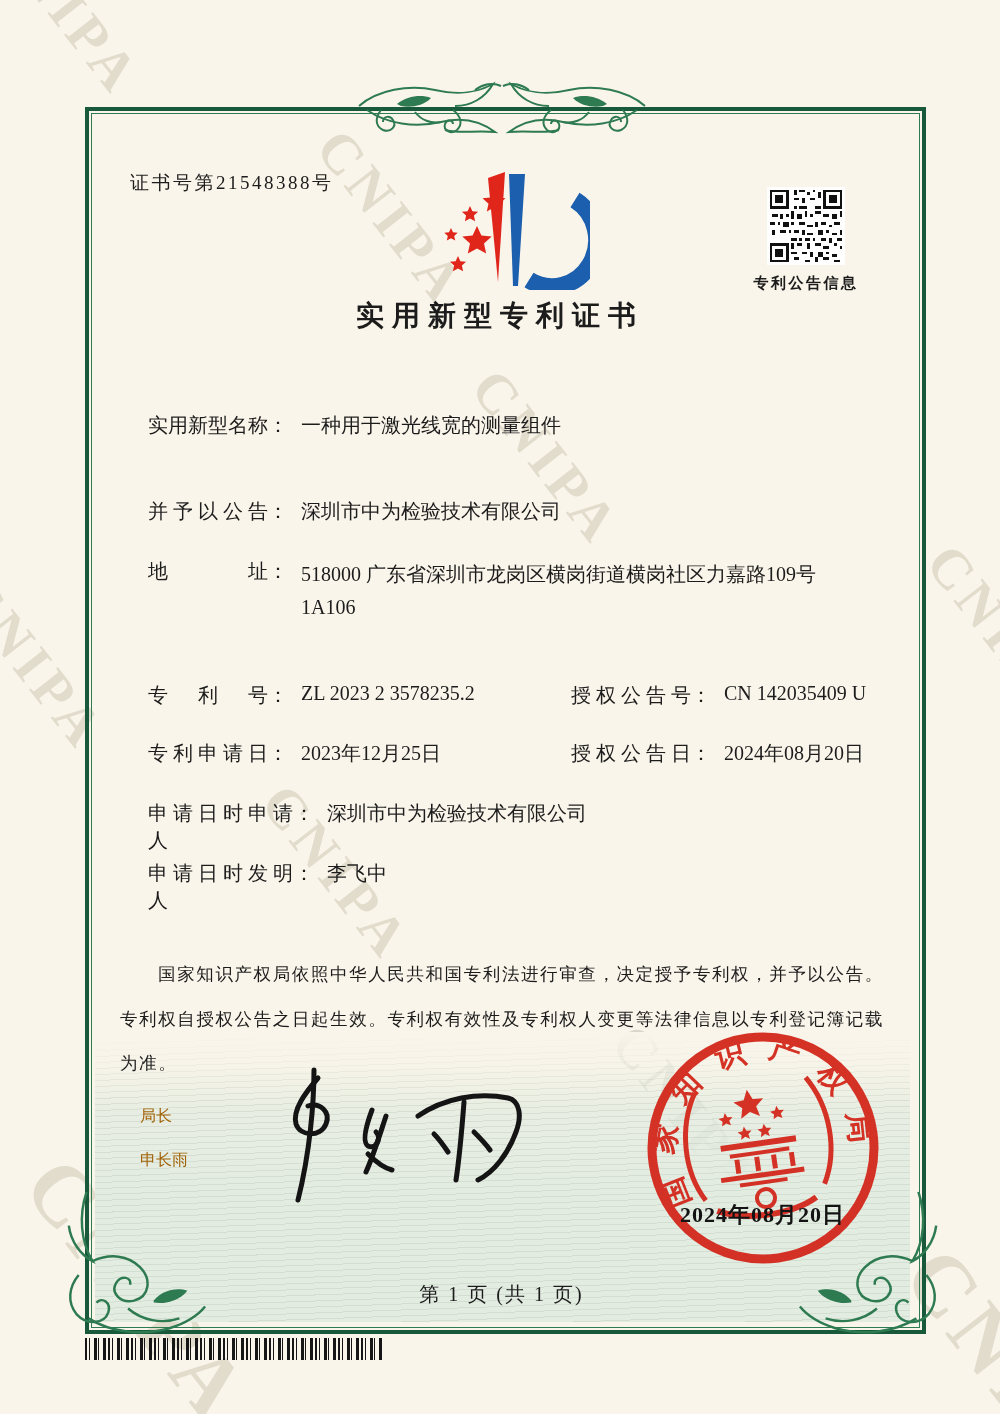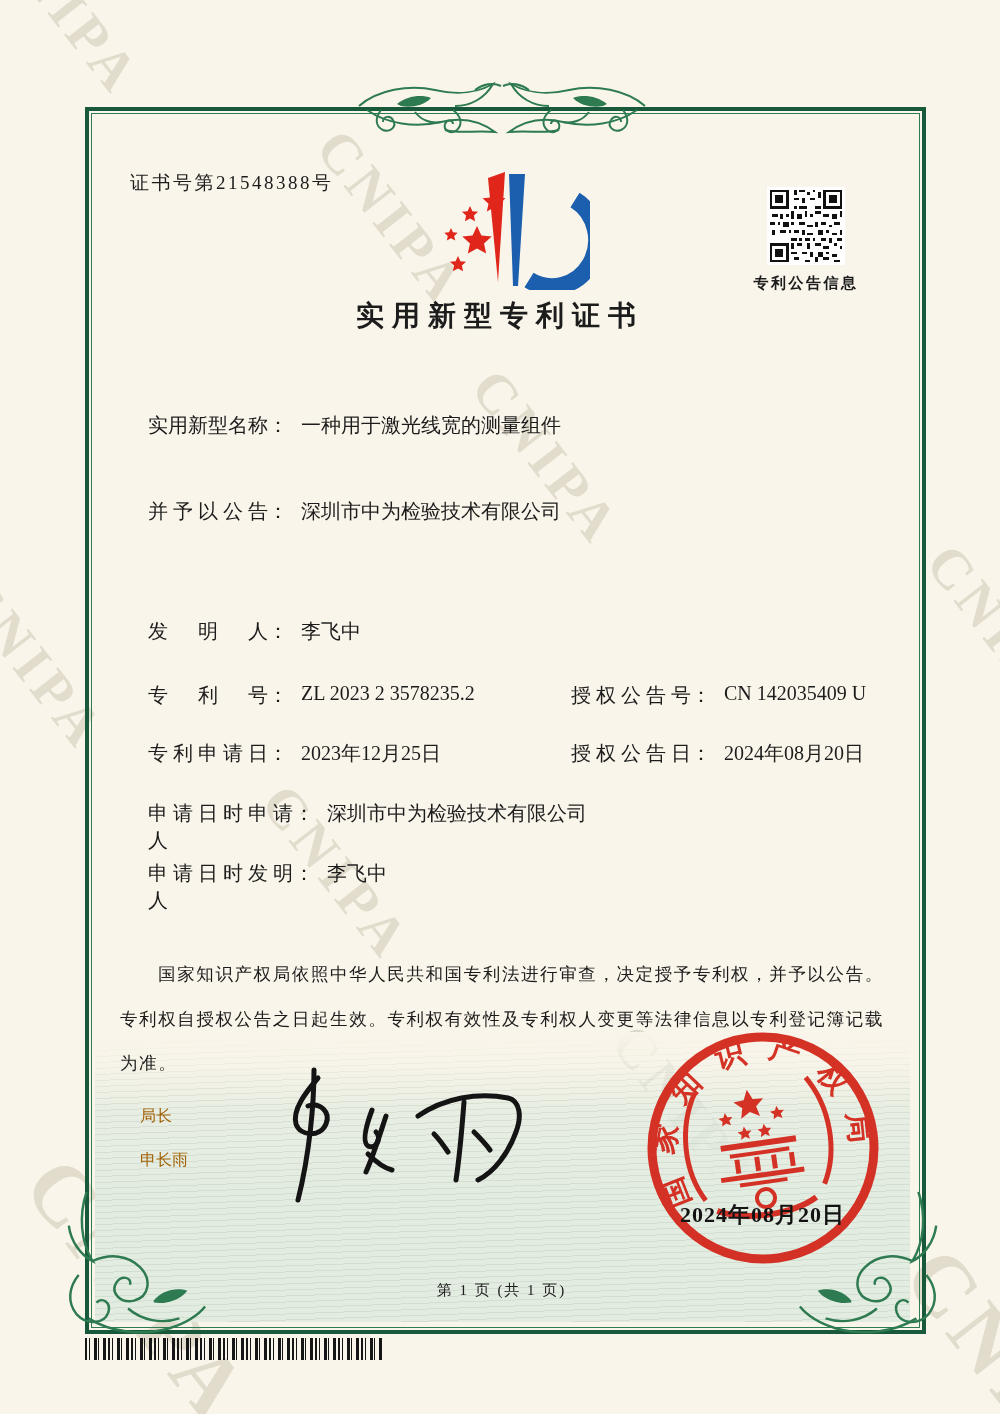--- a/index.html
+++ b/index.html
@@ -45,21 +45,21 @@
   
   .signer{position:absolute;left:140px;z-index:4;font-family:"Liberation Sans","DejaVu Sans",sans-serif;
           font-size:16px;font-weight:500;color:#a16207;}
   .sig-svg{position:absolute;left:268px;top:1058px;z-index:5;}
   
   .seal{position:absolute;left:643px;top:1028px;z-index:5;opacity:.95;}
   .seal-date{position:absolute;left:680px;top:1200px;z-index:6;font-size:22px;font-weight:bold;
              letter-spacing:1px;color:#131313;}
   
   .footer{position:absolute;left:85px;top:1281px;width:833px;text-align:center;
-          font-size:15px;letter-spacing:2px;z-index:4;}
+          font-size:20px;letter-spacing:2px;z-index:4;}
   .barcode{position:absolute;left:85px;top:1338px;width:298px;height:22px;z-index:3;
     background:repeating-linear-gradient(90deg,
       #161616 0 2px, rgba(0,0,0,0) 2px 4px,
       #161616 4px 5px, rgba(0,0,0,0) 5px 9px,
       #161616 9px 12px, rgba(0,0,0,0) 12px 13px,
       #161616 13px 14px, rgba(0,0,0,0) 14px 18px,
       #161616 18px 21px, rgba(0,0,0,0) 21px 23px);}
   
   .orn{position:absolute;z-index:3;}
 </style>
@@ -174,25 +174,26 @@
   <div class="row" style="top:412px;">
     <span class="lbl">实用新型名称</span><span class="colon">：</span>
     <span class="val">一种用于激光线宽的测量组件</span>
   </div>
 
   <div class="row" style="top:498px;">
     <span class="lbl">并予以公告</span><span class="colon">：</span>
     <span class="val">深圳市中为检验技术有限公司</span>
   </div>
 
-
-  <div class="row" style="top:618px;">
-    <span class="lbl">发明人</span><span class="colon">：</span>
-    <span class="val">李飞中</span>
-  </div>
+  <div class="row" style="top:558px;">
+    <span class="lbl">地址</span><span class="colon">：</span>
+    <span class="val addr"><span>518000 广东省深圳市龙岗区横岗街道横岗社区力嘉路109号</span><br>
+      <span>1A106</span></span>
+  </div>
+
 
   <div class="row" style="top:682px;">
     <span class="lbl">专利号</span><span class="colon">：</span>
     <span class="val">ZL 2023 2 3578235.2</span>
   </div>
   <div class="row col2" style="top:682px;">
     <span class="lbl">授权公告号</span><span class="colon">：</span>
     <span class="val">CN 142035409 U</span>
   </div>
 

